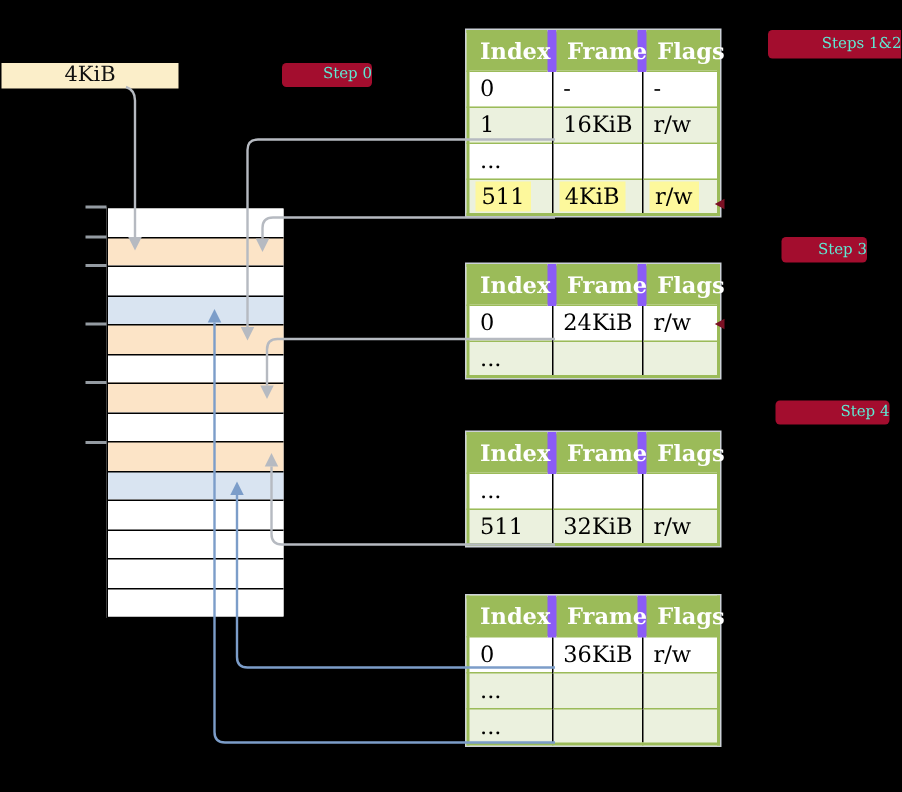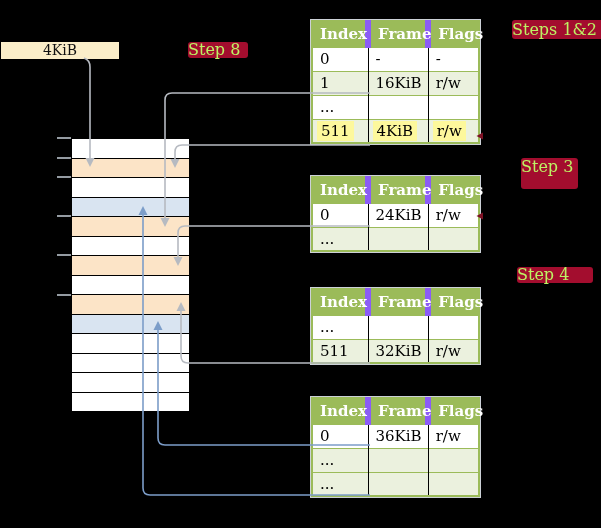--- a/index.html
+++ b/index.html
@@ -4,25 +4,25 @@
 <style>
   html,body{margin:0;padding:0;background:#000;}
   #canvas{position:relative;width:601px;height:528px;background:#000;overflow:hidden;
           font-family:"DejaVu Serif","Liberation Serif",serif;}
 
   
   .frame-label{position:absolute;left:1px;top:42px;width:118px;height:17px;
     background:#fbeec9;color:#111;font-size:14px;line-height:17px;text-align:center;}
 
   
-  .badge{position:absolute;background:#a30d2e;color:#bef264;font-size:16px;
-    text-align:left;border-radius:3px;white-space:nowrap;}
+  .badge{position:absolute;background:#a30d2e;color:#5eead4;font-size:10px;
+    text-align:right;border-radius:3px;white-space:nowrap;}
   .badge.b0{left:188px;top:42px;width:60px;height:16px;line-height:16px;}
   .badge.b12{left:512px;top:20px;width:89px;height:19px;line-height:19px;border-radius:3px 0 0 3px;}
-  .badge.b3{left:521px;top:158px;width:57px;height:31px;line-height:17px;}
+  .badge.b3{left:521px;top:158px;width:57px;height:17px;line-height:17px;}
   .badge.b4{left:517px;top:267px;width:76px;height:16px;line-height:16px;}
 
   
   .memcol{position:absolute;left:71px;top:138px;width:119px;height:274px;
     border:1.5px solid #000;background:#fff;display:flex;flex-direction:column;box-sizing:border-box;}
   .mrow{flex:1;border-top:1px solid #000;}
   .mrow:first-child{border-top:none;}
   .mrow.white{background:#ffffff;}
   .mrow.peach{background:#fce4c7;}
   .mrow.blue{background:#d9e4f1;}
@@ -48,21 +48,21 @@
   .bline{stroke:#7c9dc9;stroke-width:1.6;fill:none;}
   .ghead{fill:#b6bac1;}  .bhead{fill:#7c9dc9;}  .rmark{fill:#7c1124;}
 </style>
 </head>
 <body>
 
 <div id="canvas">
 
   <div class="frame-label">4KiB</div>
 
-  <div class="badge b0">Step 8</div>
+  <div class="badge b0">Step 0</div>
   <div class="badge b12">Steps 1&amp;2</div>
   <div class="badge b3">Step 3</div>
   <div class="badge b4">Step 4</div>
 
   <div class="memcol">
       <div class="mrow white"></div>
       <div class="mrow peach"></div>
       <div class="mrow white"></div>
       <div class="mrow blue"></div>
       <div class="mrow peach"></div>

